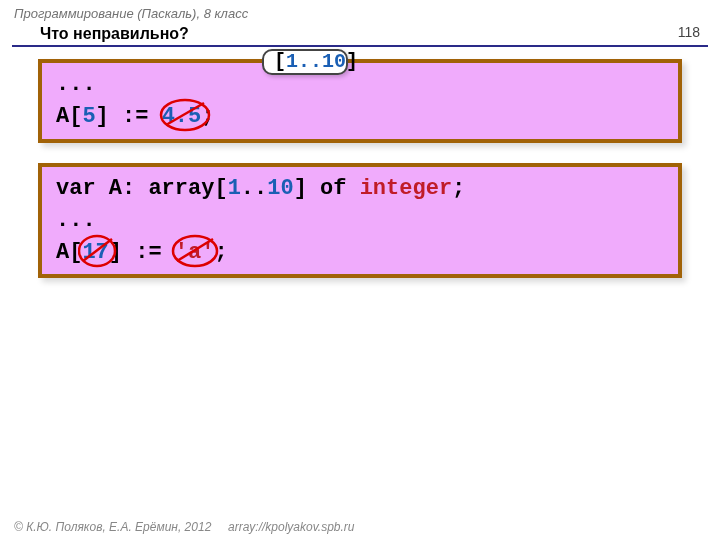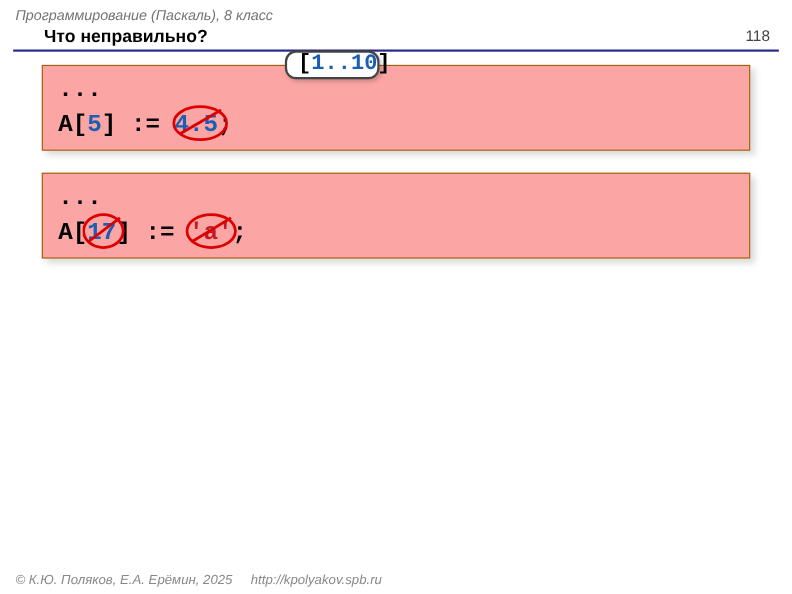--- a/index.html
+++ b/index.html
@@ -27,22 +27,22 @@
   }
   .title {
     font-size: 16px;
     font-weight: bold;
     color: #000000;
     padding: 4px 0 2px 28px;
     border-bottom: 2px solid #2a2a88;
     margin: 0 12px 12px 12px;
   }
   .code-block {
-    background: #fca5a5;
-    border: 1px solid #a16207;
+    background: #f0abfc;
+    border: 4px solid #a16207;
     box-shadow: 4px 4px 6px rgba(0,0,0,0.15);
     margin: 10px 38px 20px 38px;
     padding: 6px 14px 6px 14px;
     font-family: "Courier New", monospace;
     font-size: 22px;
     font-weight: bold;
     line-height: 1.45;
     position: relative;
   }
   .kw { color: #000; }
@@ -97,29 +97,32 @@
   <div>...</div>
   <div>
     <span>A[</span><span class="num">5</span><span>] := </span><span class="strike-circle"><span class="num">4.5</span><svg width="54" height="36">
           <ellipse cx="27" cy="18" rx="24" ry="15" fill="none" stroke="#d00" stroke-width="2.5"></ellipse>
           <line x1="8" y1="28" x2="46" y2="6" stroke="#d00" stroke-width="2.5"></line>
         </svg></span><span>;</span>
   </div>
 </div>
 
 <div class="code-block">
+  <div>
+    <span class="kw">var A: array[</span><span class="num">1</span><span>..</span><span class="num">10</span><span class="kw">] of </span><span class="typ">integer</span><span>;</span>
+  </div>
   <div>...</div>
   <div>
     <span>A[</span><span class="strike-circle"><span class="num">17</span><svg width="42" height="36">
           <ellipse cx="19" cy="18" rx="18" ry="15" fill="none" stroke="#d00" stroke-width="2.5"></ellipse>
           <line x1="5" y1="28" x2="34" y2="6" stroke="#d00" stroke-width="2.5"></line>
         </svg></span><span>] := </span><span class="strike-circle"><span class="typ">'a'</span><svg width="50" height="36">
           <ellipse cx="24" cy="18" rx="22" ry="15" fill="none" stroke="#d00" stroke-width="2.5"></ellipse>
           <line x1="6" y1="28" x2="42" y2="6" stroke="#d00" stroke-width="2.5"></line>
         </svg></span><span>;</span>
   </div>
 </div>
 
 <div class="footer">
-  <span>© К.Ю. Поляков, Е.А. Ерёмин, 2025</span>
+  <span>© К.Ю. Поляков, Е.А. Ерёмин, 2012</span>
   &nbsp;&nbsp;&nbsp;
-  <span>http://kpolyakov.spb.ru</span>
+  <span>array://kpolyakov.spb.ru</span>
 </div>
 
 </body></html>

